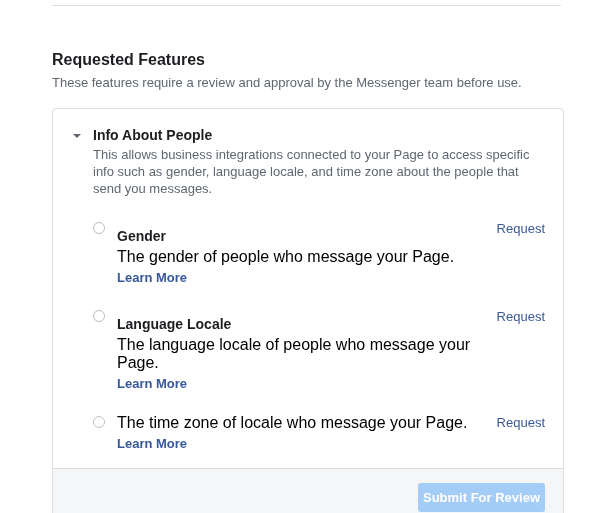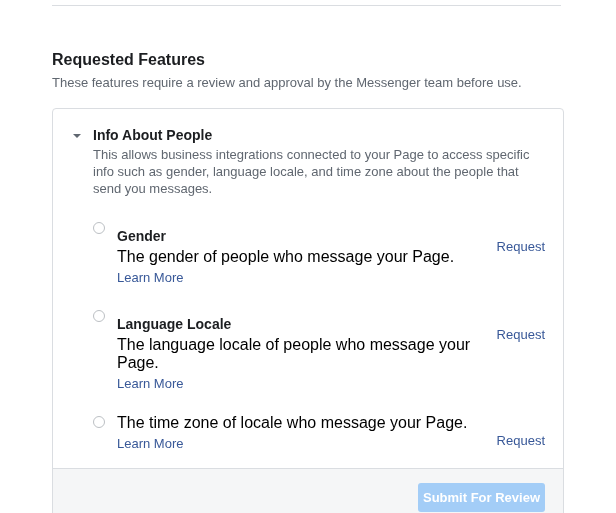--- a/index.html
+++ b/index.html
@@ -84,26 +84,27 @@
     }
     .feature-desc {
       font-size: 16px;
       color: #000000;
       margin: 0 0 2px 0;
     }
     .learn-more {
       font-size: 13px;
       color: #385898;
       text-decoration: none;
+      font-weight: bold;
     }
     .request {
       font-size: 13px;
       color: #385898;
       cursor: pointer;
-      margin-top: 19px;
+      margin-top: 1px;
       padding-left: 16px;
     }
     .card-footer {
       background: #f5f6f7;
       border-top: 1px solid #dadde1;
       padding: 14px 18px;
       display: flex;
       justify-content: flex-end;
       border-bottom-left-radius: 4px;
       border-bottom-right-radius: 4px;

